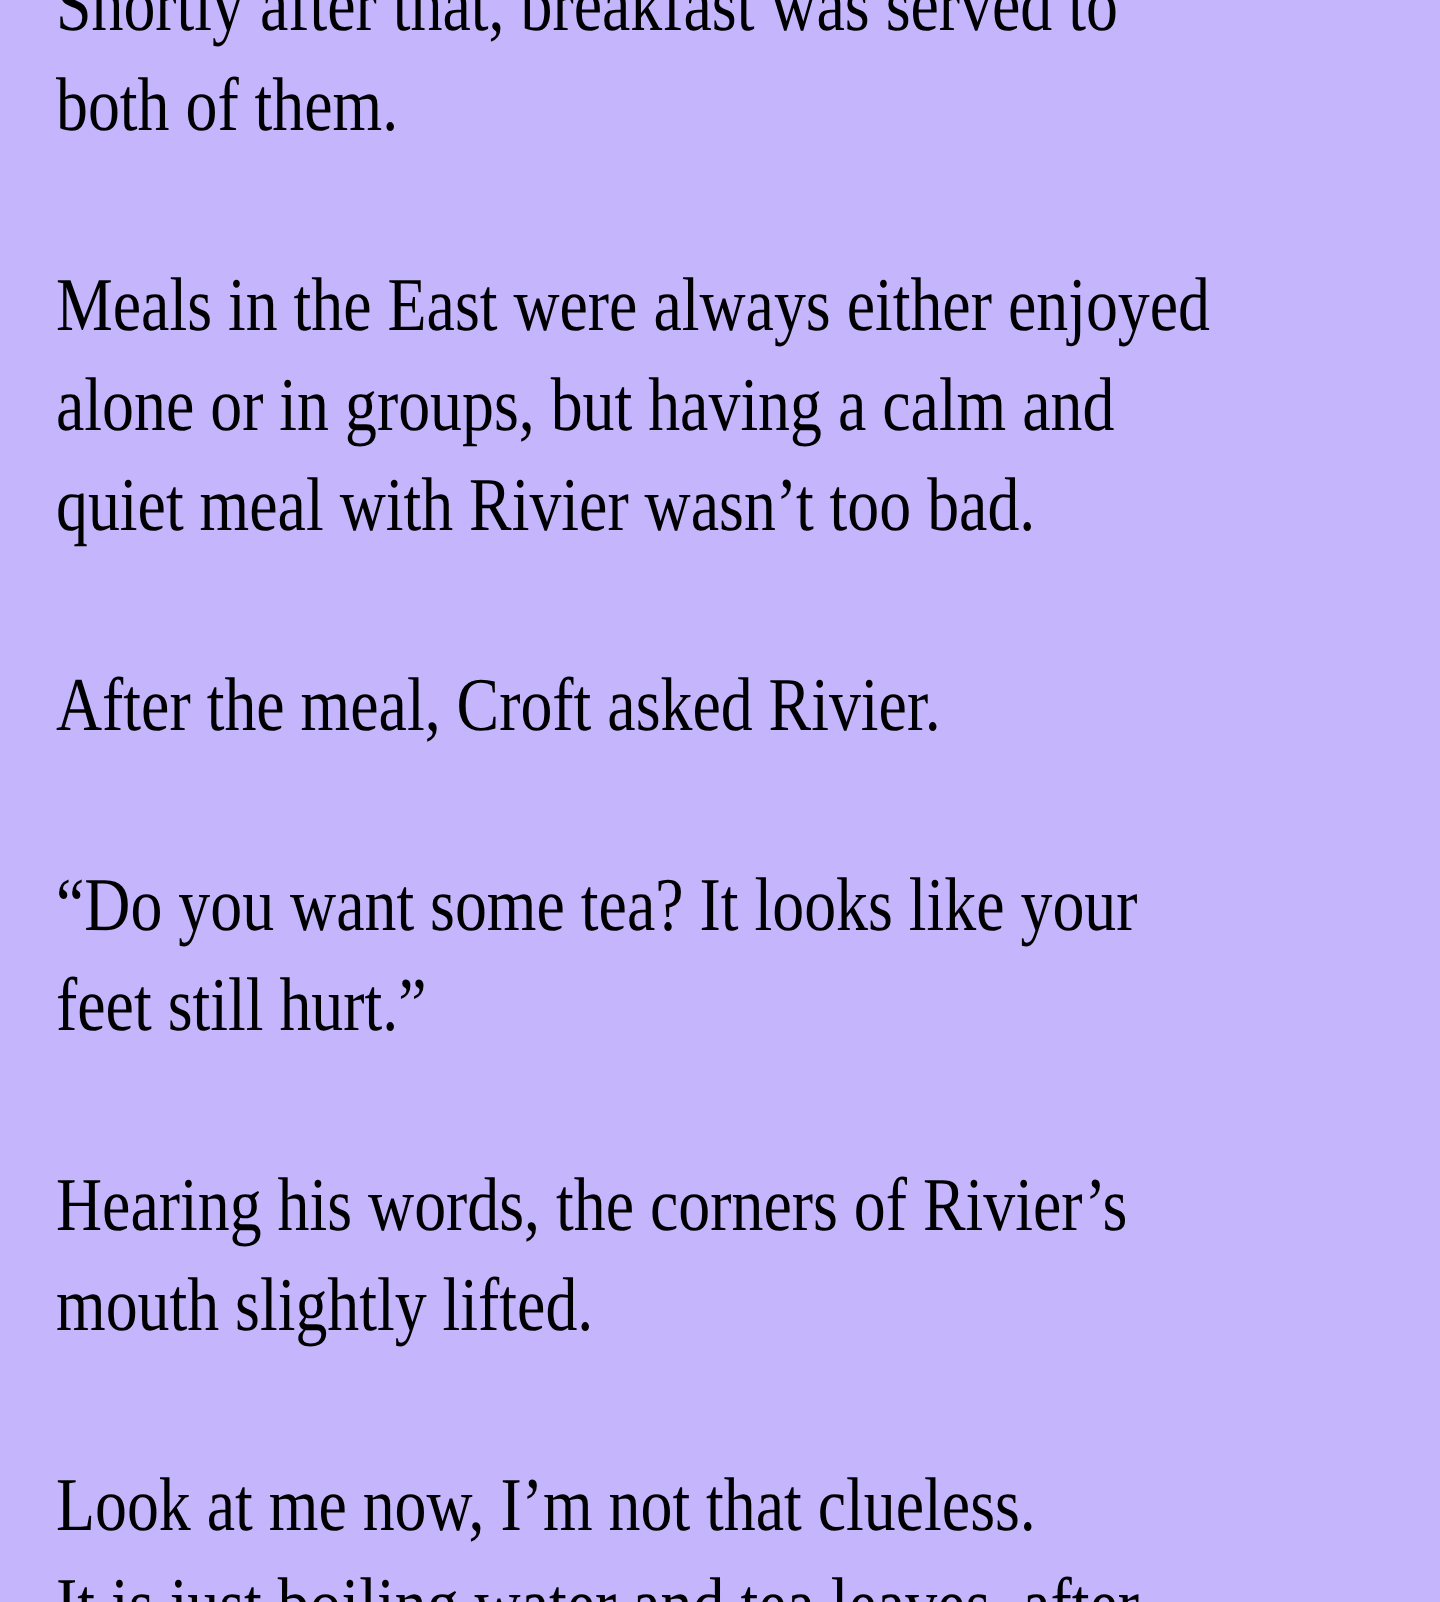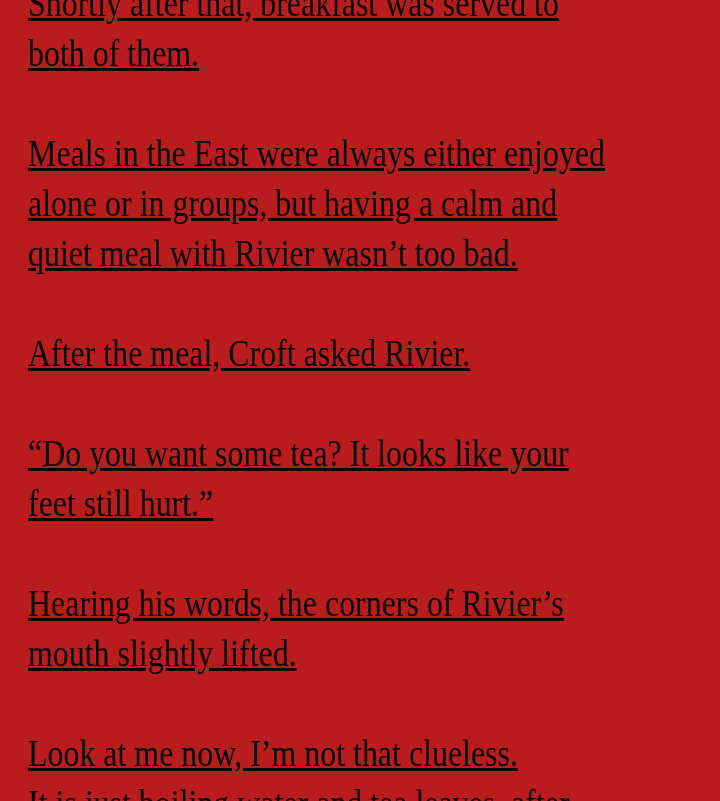--- a/index.html
+++ b/index.html
@@ -10,22 +10,21 @@
   body {
     width: 720px;
     height: 801px;
     overflow: hidden;
   }
   .reader-page {
     position: relative;
     width: 720px;
     height: 801px;
     overflow: hidden;
-    background: #b91c1c;
-    text-decoration: underline;
+    background: #c4b5fd;
   }
   .text-column {
     margin: -22px 0 0 28px;
     transform: scaleX(0.84);
     transform-origin: 0 0;
     font-family: "Liberation Serif", serif;
     font-size: 38px;
     line-height: 50px;
     color: #000000;
     font-kerning: normal;

